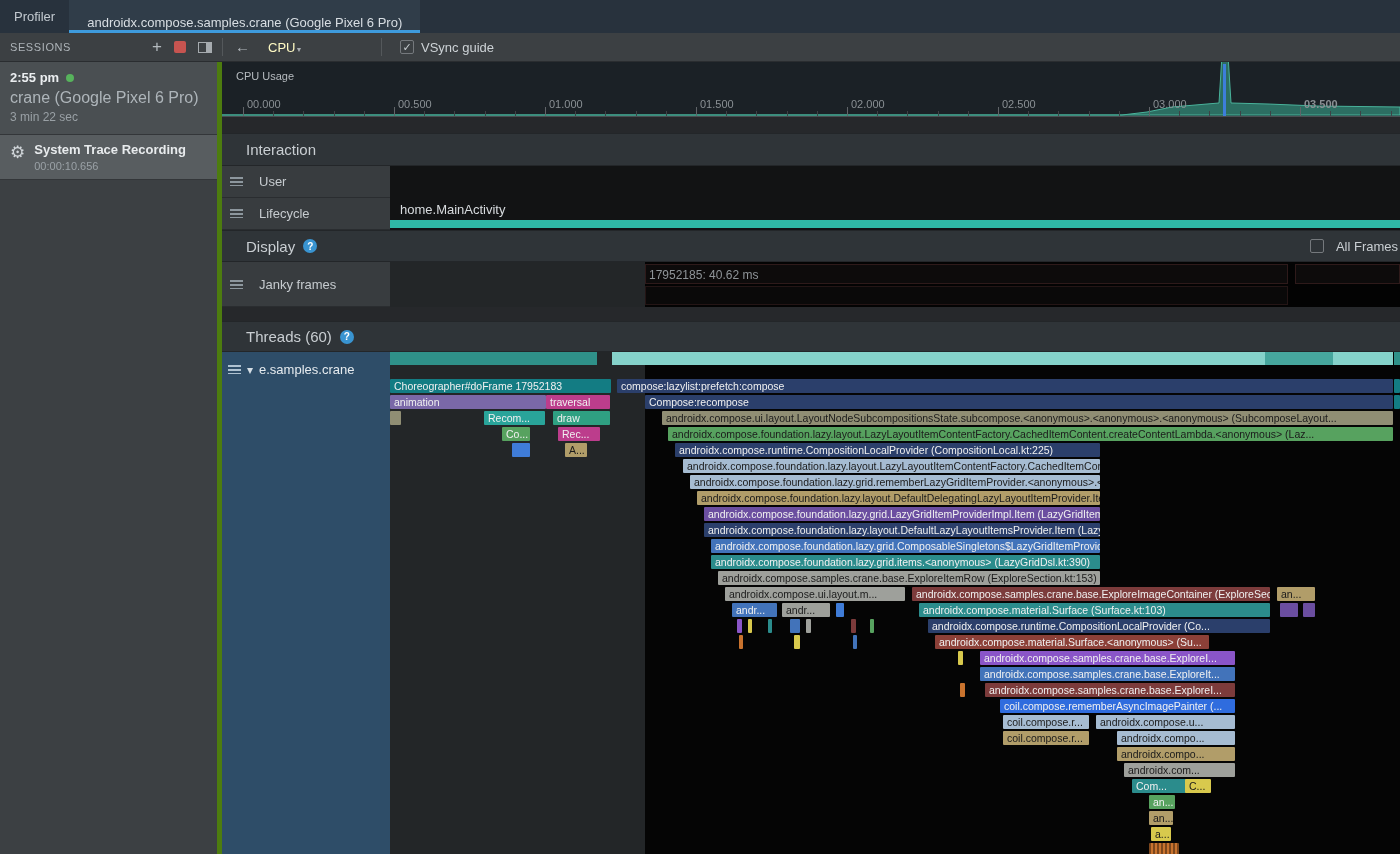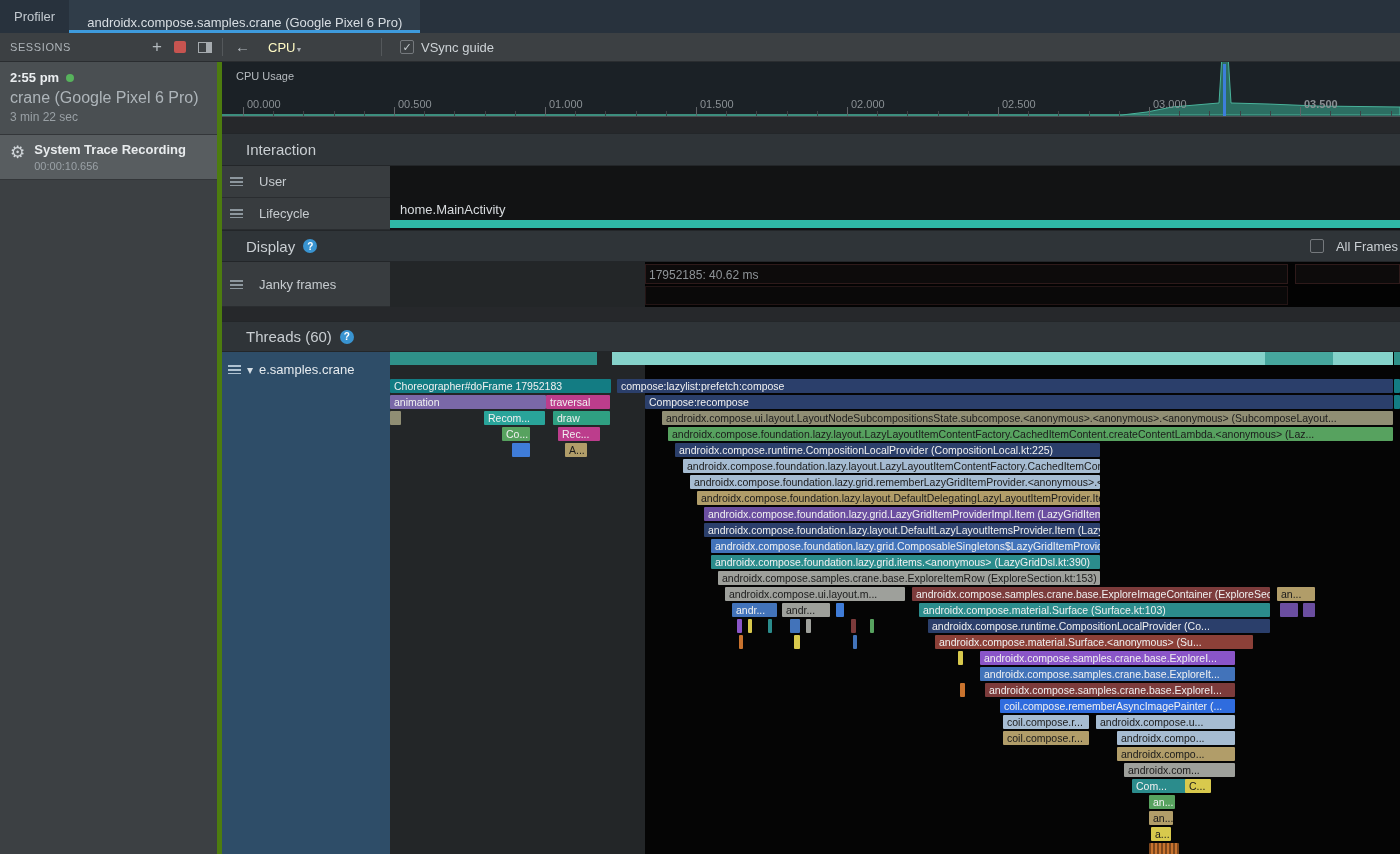--- a/index.html
+++ b/index.html
@@ -268,21 +268,21 @@
             <div class="fbar" style="left: 358px; top: 267px; width: 4px; background-color: rgb(216, 201, 77);"></div>
             <div class="fbar" style="left: 378px; top: 267px; width: 4px; background-color: rgb(43, 140, 140);"></div>
             <div class="fbar" style="left: 400px; top: 267px; width: 10px; background-color: rgb(66, 115, 186);"></div>
             <div class="fbar" style="left: 416px; top: 267px; width: 5px; background-color: rgb(158, 160, 155);"></div>
             <div class="fbar" style="left: 461px; top: 267px; width: 5px; background-color: rgb(124, 59, 59);"></div>
             <div class="fbar" style="left: 480px; top: 267px; width: 4px; background-color: rgb(87, 162, 95);"></div>
             <div class="fbar" style="left: 538px; top: 267px; width: 342px; background-color: rgb(43, 63, 107);">androidx.compose.runtime.CompositionLocalProvider (Co...</div>
             <div class="fbar" style="left: 349px; top: 283px; width: 4px; background-color: rgb(201, 115, 46);"></div>
             <div class="fbar" style="left: 404px; top: 283px; width: 6px; background-color: rgb(216, 201, 77);"></div>
             <div class="fbar" style="left: 463px; top: 283px; width: 4px; background-color: rgb(66, 115, 186);"></div>
-            <div class="fbar" style="left: 545px; top: 283px; width: 318px; background-color: rgb(140, 64, 56);">androidx.compose.material.Surface.&lt;anonymous&gt; (Su...</div>
+            <div class="fbar" style="left: 545px; top: 283px; width: 274px; background-color: rgb(140, 64, 56);">androidx.compose.material.Surface.&lt;anonymous&gt; (Su...</div>
             <div class="fbar" style="left: 568px; top: 299px; width: 5px; background-color: rgb(216, 201, 77);"></div>
             <div class="fbar" style="left: 590px; top: 299px; width: 255px; background-color: rgb(138, 85, 200);">androidx.compose.samples.crane.base.ExploreI...</div>
             <div class="fbar" style="left: 590px; top: 315px; width: 255px; background-color: rgb(66, 115, 186);">androidx.compose.samples.crane.base.ExploreIt...</div>
             <div class="fbar" style="left: 570px; top: 331px; width: 5px; background-color: rgb(201, 115, 46);"></div>
             <div class="fbar" style="left: 595px; top: 331px; width: 250px; background-color: rgb(124, 59, 59);">androidx.compose.samples.crane.base.ExploreI...</div>
             <div class="fbar" style="left: 610px; top: 347px; width: 235px; background-color: rgb(47, 108, 222);">coil.compose.rememberAsyncImagePainter (...</div>
             <div class="fbar dk" style="left: 613px; top: 363px; width: 86px; background-color: rgb(166, 188, 210);">coil.compose.r...</div>
             <div class="fbar dk" style="left: 706px; top: 363px; width: 139px; background-color: rgb(166, 188, 210);">androidx.compose.u...</div>
             <div class="fbar dk" style="left: 613px; top: 379px; width: 86px; background-color: rgb(177, 157, 105);">coil.compose.r...</div>
             <div class="fbar dk" style="left: 727px; top: 379px; width: 118px; background-color: rgb(166, 188, 210);">androidx.compo...</div>

